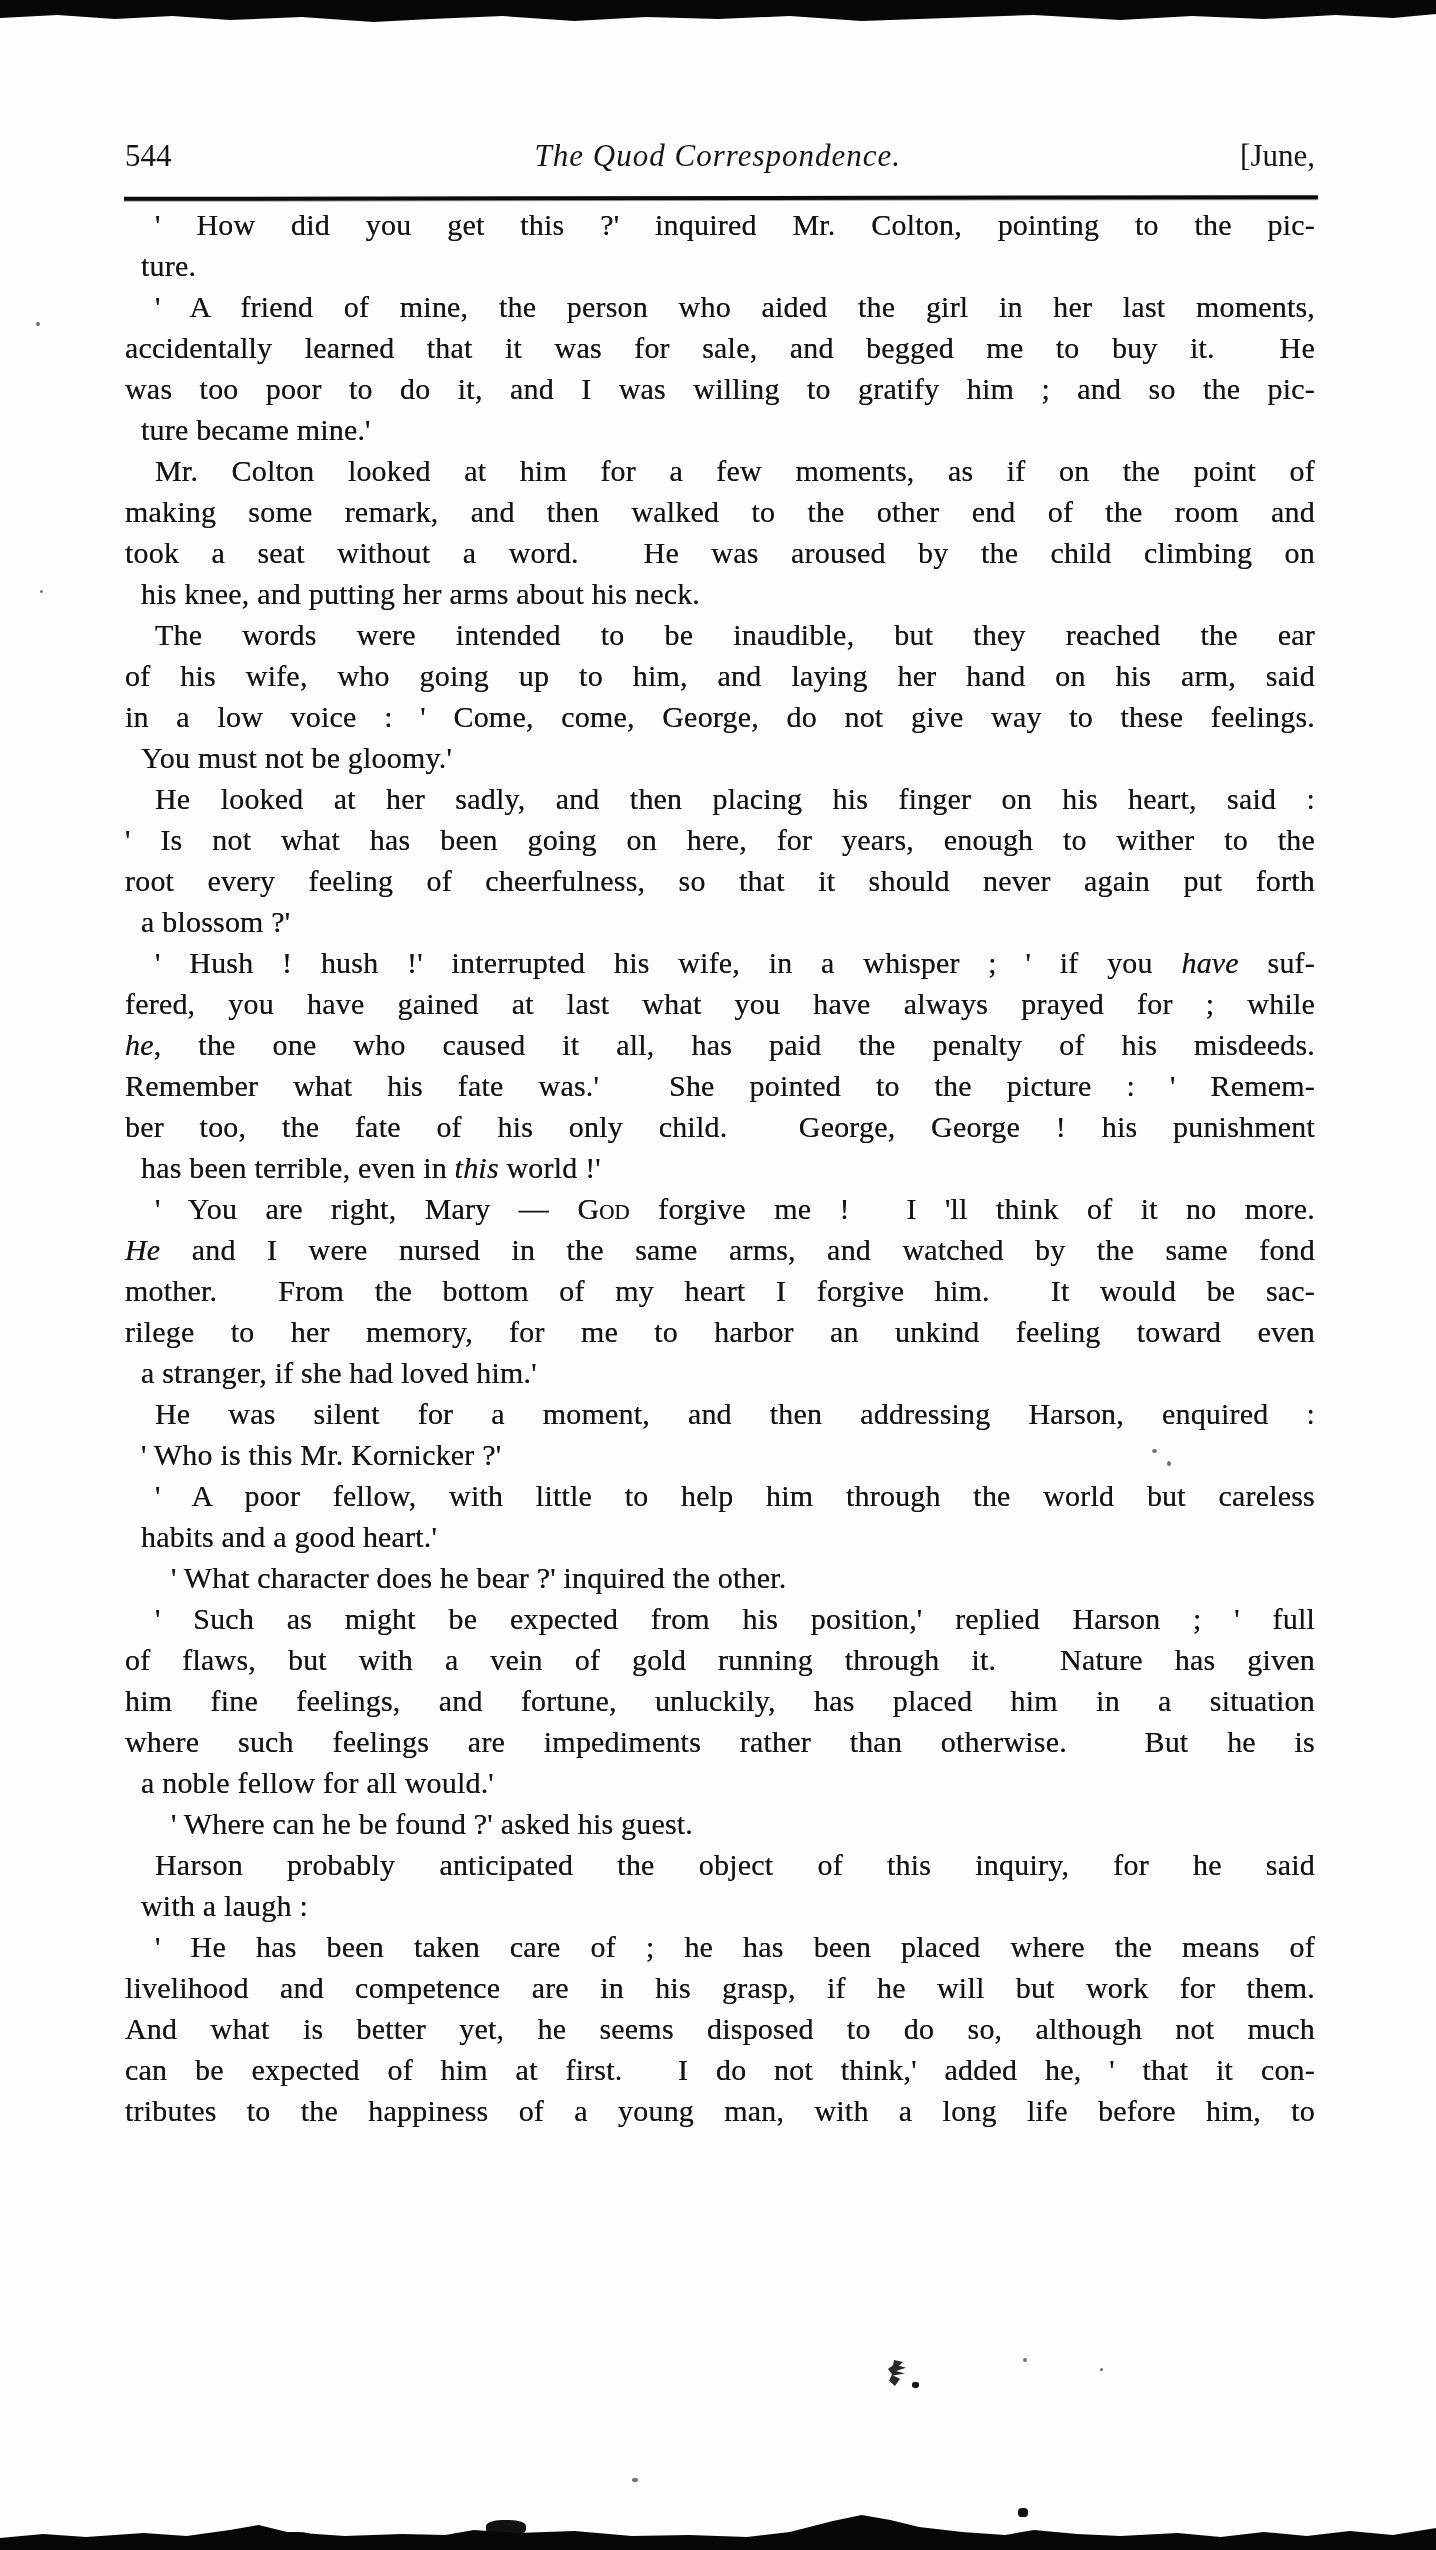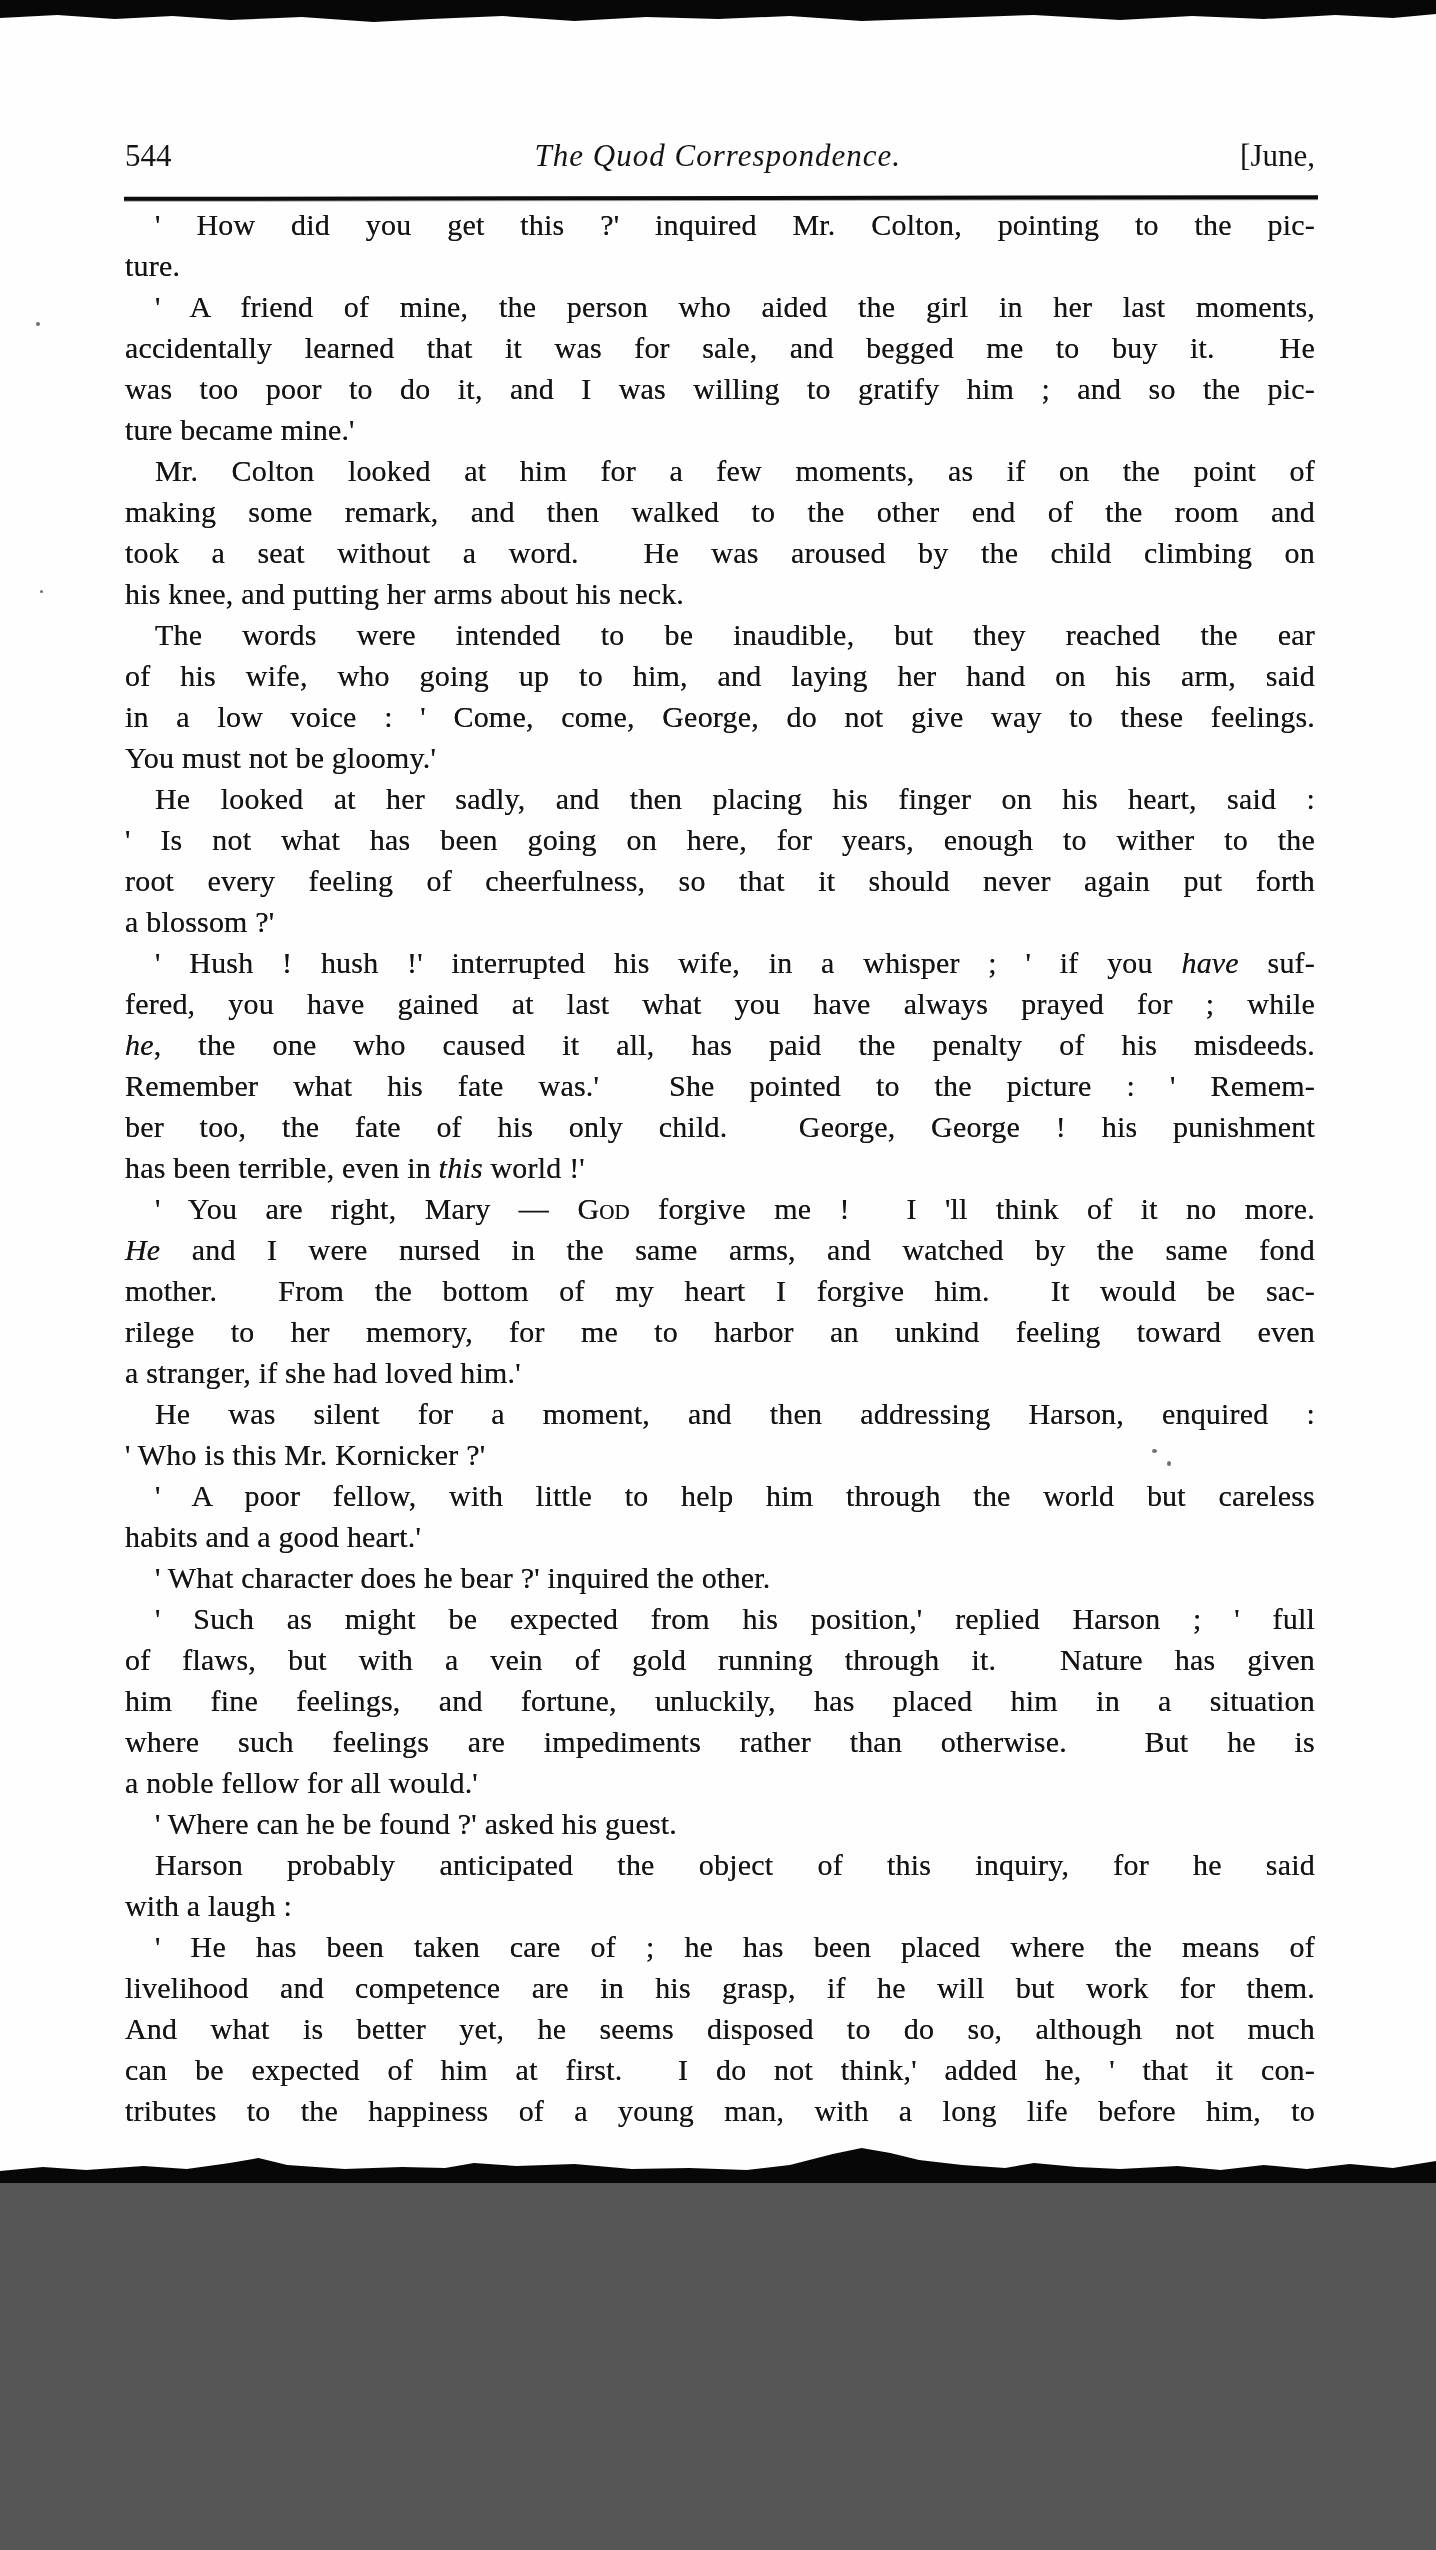--- a/index.html
+++ b/index.html
@@ -1,18 +1,18 @@
 <!DOCTYPE html>
 <html><head>
 <meta charset="utf-8">
 <style>
   html,body{margin:0;padding:0;background:#555;}
   .page{
     position:relative;
-    width:1436px;height:2183px;
+    width:1436px;height:2550px;
     background:#fefefe;
     overflow:hidden;
     font-family:"Liberation Serif","DejaVu Serif",serif;
     color:#141414;
   }
   
   .edge-bar{position:absolute;left:0;width:100%;background:#070707;}
   .edge-bar.top{
     top:0;height:26px;
     clip-path:polygon(0 0,100% 0,100% 14px,97% 18px,93% 15px,88% 19px,83% 16px,78% 20px,72% 15px,66% 18px,60% 21px,55% 16px,50% 19px,45% 17px,40% 21px,35% 16px,30% 19px,26% 22px,21% 17px,16% 20px,12% 16px,8% 19px,4% 15px,0 18px);
@@ -32,21 +32,21 @@
     background:#0c0c0c;transform:rotate(-0.08deg);
     box-shadow:0 1px 0 rgba(0,0,0,.35);
   }
   .text-block{
     position:absolute;left:125px;top:204px;width:1190px;
     font-size:30px;line-height:41px;
     letter-spacing:.2px;
     text-shadow:0 0 .5px rgba(10,10,10,.75);
   }
   .line{text-align:justify;text-align-last:justify;white-space:pre-wrap;}
-  .line.end{text-align:center;text-align-last:left;}
+  .line.end{text-align:center;text-align-last:left;margin-left:16px;}
   .line.first{padding-left:30px;}
   .it{font-style:italic;}
   .sc{font-variant:small-caps;}
   
   .speck{position:absolute;background:#222;border-radius:50%;opacity:.65;}
   .blob{
     position:absolute;left:888px;top:2360px;width:20px;height:26px;
     background:#111;opacity:.9;
     clip-path:polygon(30% 0,75% 8%,55% 22%,90% 30%,40% 42%,85% 52%,25% 60%,60% 72%,35% 100%,5% 80%,20% 55%,0 35%,25% 20%);
   }

